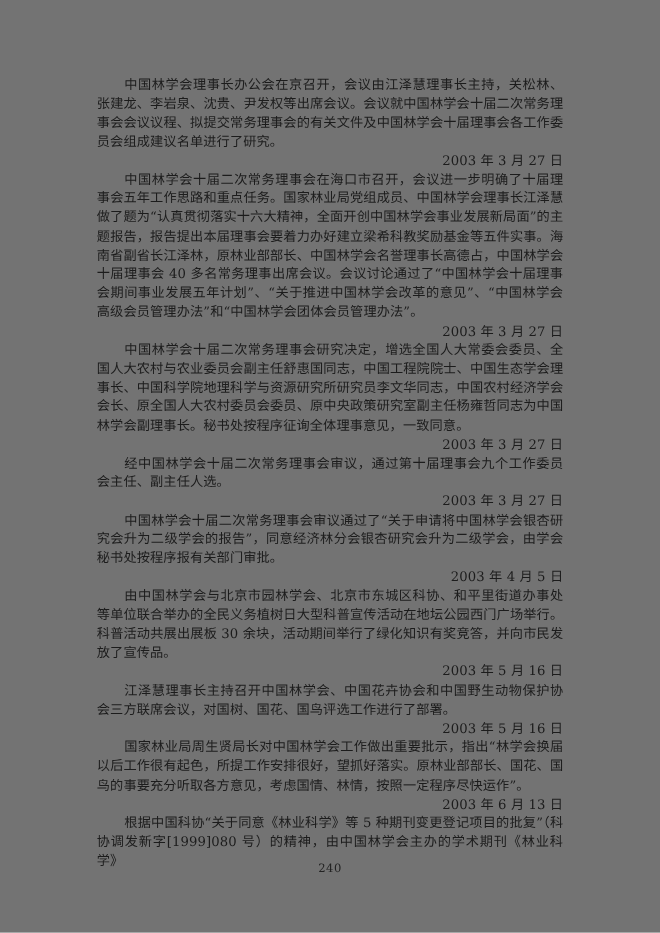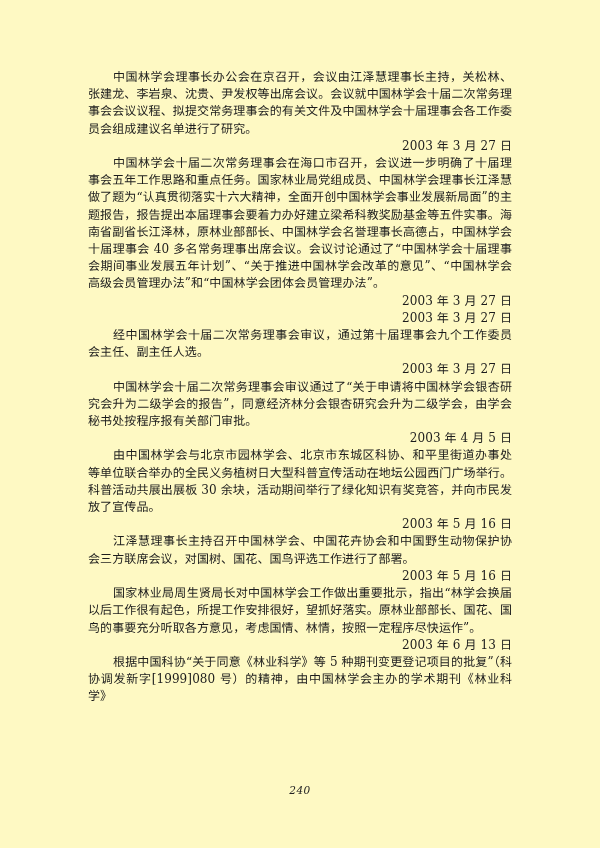--- a/index.html
+++ b/index.html
@@ -4,21 +4,21 @@
 <style>
   html, body {
     margin: 0;
     padding: 0;
     background: #ffffff;
   }
   .sheet {
     position: relative;
     width: 600px;
     height: 848px;
-    background: #fef9c3;
+    background: #737373;
     overflow: hidden;
     font-family: "DejaVu Serif", "Liberation Serif", serif;
   }
   .text-block {
     position: absolute;
     left: 88px;
     top: 69px;
     width: 424px;
     font-size: 12px;
     line-height: 17.2px;
@@ -38,32 +38,32 @@
   .folio {
     position: absolute;
     top: 784px;
     left: 0;
     width: 100%;
     text-align: center;
     font-size: 10.5px;
     color: #222222;
     letter-spacing: 0.5px;
     font-family: "DejaVu Serif", "Liberation Serif", serif;
-    font-style: italic;
   }
 </style>
 </head>
 <body>
 
 <div class="sheet">
   <main class="text-block" id="entries">
       <p class="para">中国林学会理事长办公会在京召开，会议由江泽慧理事长主持，关松林、张建龙、李岩泉、沈贵、尹发权等出席会议。会议就中国林学会十届二次常务理事会会议议程、拟提交常务理事会的有关文件及中国林学会十届理事会各工作委员会组成建议名单进行了研究。</p>
       <p class="date">2003 年 3 月 27 日</p>
       <p class="para">中国林学会十届二次常务理事会在海口市召开，会议进一步明确了十届理事会五年工作思路和重点任务。国家林业局党组成员、中国林学会理事长江泽慧做了题为“认真贯彻落实十六大精神，全面开创中国林学会事业发展新局面”的主题报告，报告提出本届理事会要着力办好建立梁希科教奖励基金等五件实事。海南省副省长江泽林，原林业部部长、中国林学会名誉理事长高德占，中国林学会十届理事会 40 多名常务理事出席会议。会议讨论通过了“中国林学会十届理事会期间事业发展五年计划”、“关于推进中国林学会改革的意见”、“中国林学会高级会员管理办法”和“中国林学会团体会员管理办法”。</p>
       <p class="date">2003 年 3 月 27 日</p>
+      <p class="para">中国林学会十届二次常务理事会研究决定，增选全国人大常委会委员、全国人大农村与农业委员会副主任舒惠国同志，中国工程院院士、中国生态学会理事长、中国科学院地理科学与资源研究所研究员李文华同志，中国农村经济学会会长、原全国人大农村委员会委员、原中央政策研究室副主任杨雍哲同志为中国林学会副理事长。秘书处按程序征询全体理事意见，一致同意。</p>
       <p class="date">2003 年 3 月 27 日</p>
       <p class="para">经中国林学会十届二次常务理事会审议，通过第十届理事会九个工作委员会主任、副主任人选。</p>
       <p class="date">2003 年 3 月 27 日</p>
       <p class="para">中国林学会十届二次常务理事会审议通过了“关于申请将中国林学会银杏研究会升为二级学会的报告”，同意经济林分会银杏研究会升为二级学会，由学会秘书处按程序报有关部门审批。</p>
       <p class="date">2003 年 4 月 5 日</p>
       <p class="para">由中国林学会与北京市园林学会、北京市东城区科协、和平里街道办事处等单位联合举办的全民义务植树日大型科普宣传活动在地坛公园西门广场举行。科普活动共展出展板 30 余块，活动期间举行了绿化知识有奖竞答，并向市民发放了宣传品。</p>
       <p class="date">2003 年 5 月 16 日</p>
       <p class="para">江泽慧理事长主持召开中国林学会、中国花卉协会和中国野生动物保护协会三方联席会议，对国树、国花、国鸟评选工作进行了部署。</p>
       <p class="date">2003 年 5 月 16 日</p>
       <p class="para">国家林业局周生贤局长对中国林学会工作做出重要批示，指出“林学会换届以后工作很有起色，所提工作安排很好，望抓好落实。原林业部部长、国花、国鸟的事要充分听取各方意见，考虑国情、林情，按照一定程序尽快运作”。</p>

